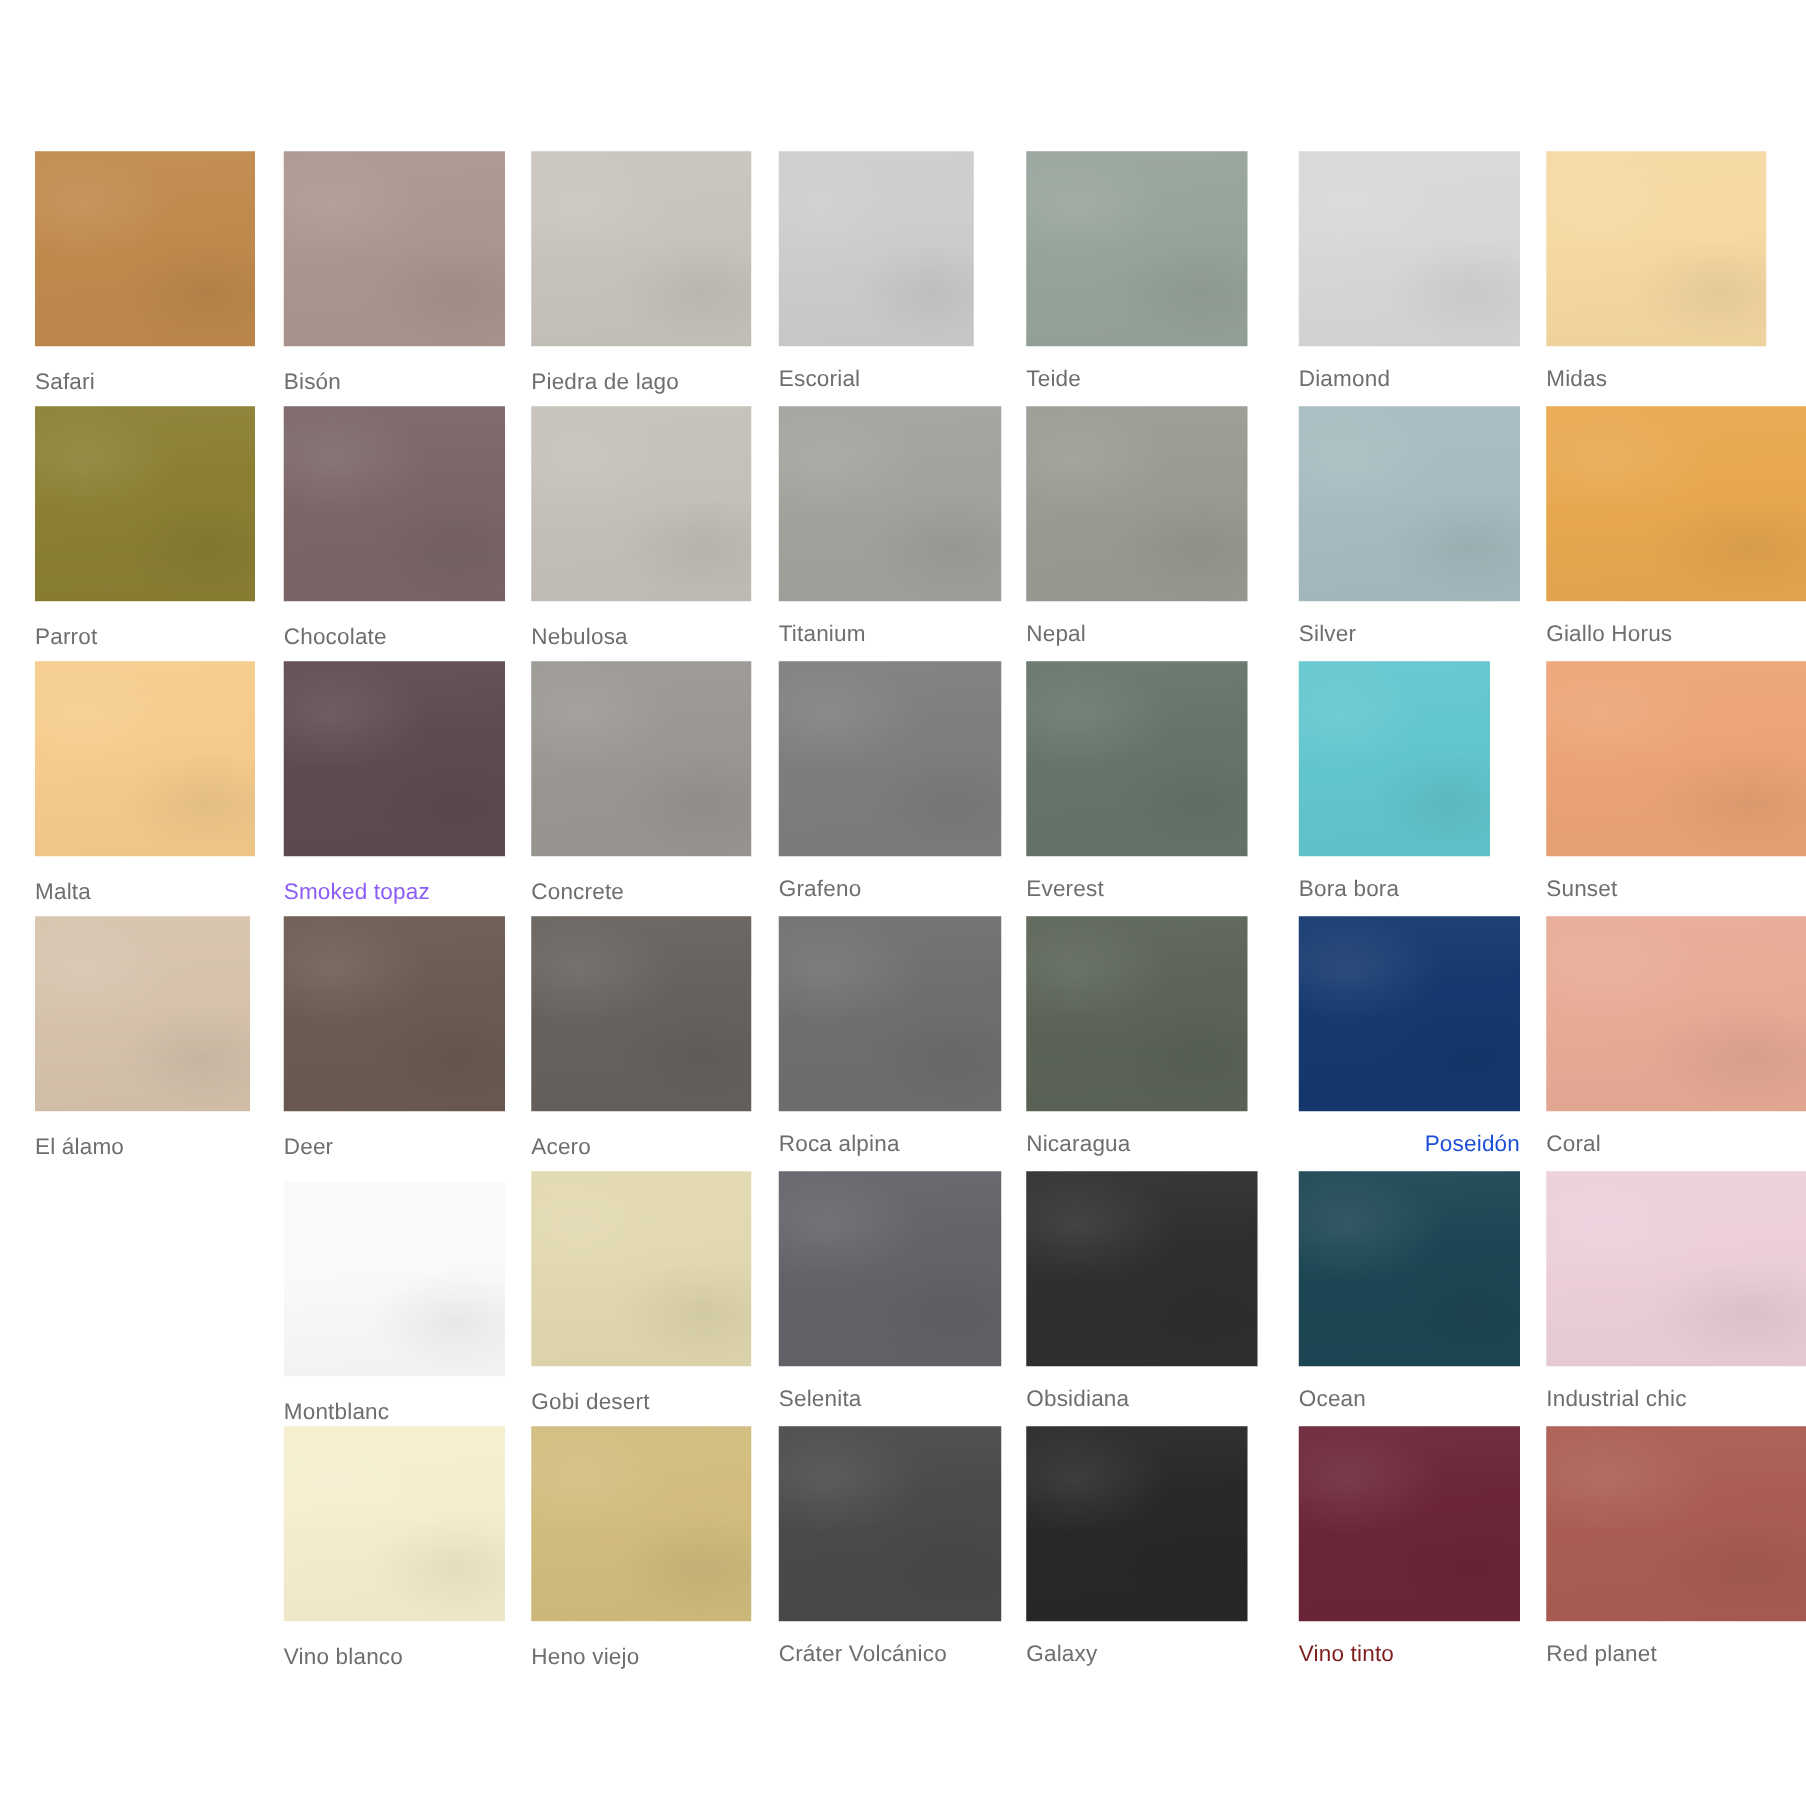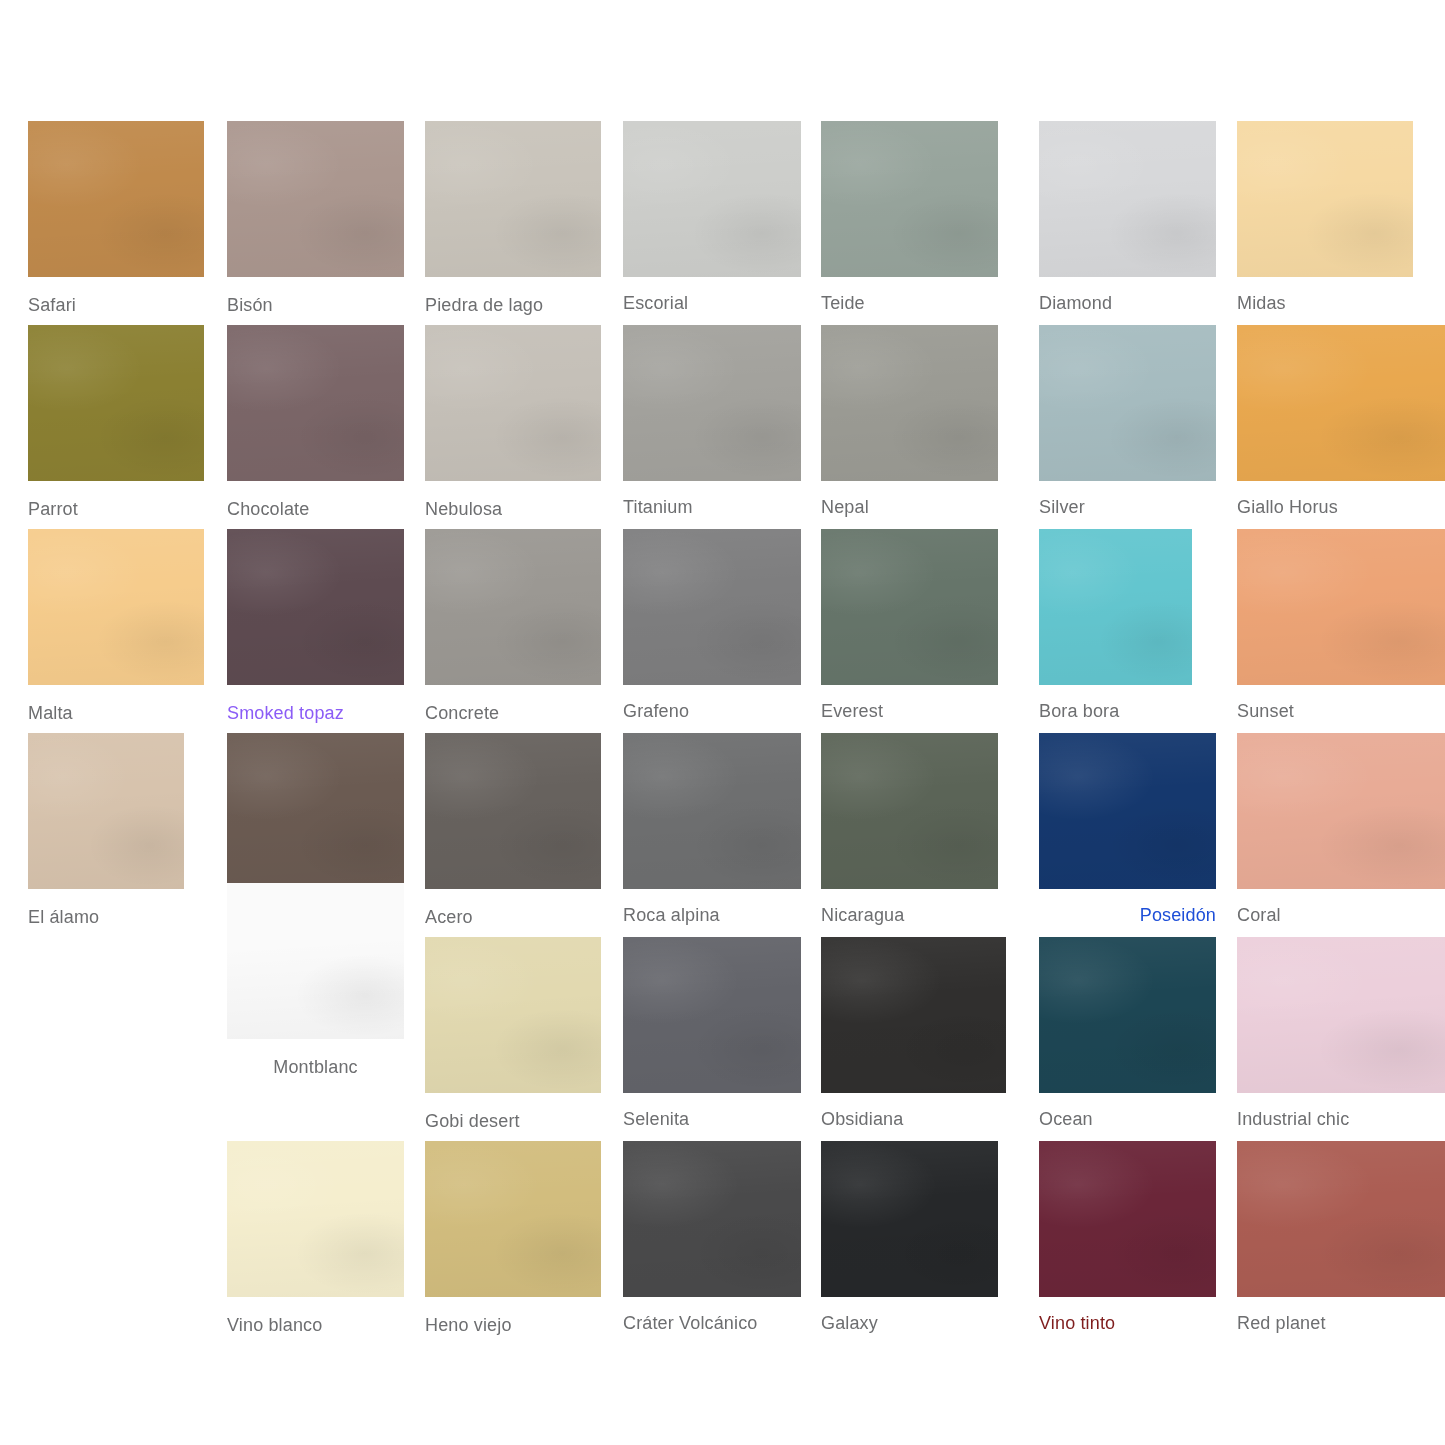--- a/index.html
+++ b/index.html
@@ -67,21 +67,21 @@
       <span class="swatch-label low" style="color: rgb(109, 110, 112);">Safari</span>
     </div>
     <div class="swatch-cell" style="left: 227px; top: 121px; width: 177px;">
       <div class="swatch-chip" title="Bisón" style="height: 156px; background-color: rgb(171, 151, 143);"></div>
       <span class="swatch-label low" style="color: rgb(109, 110, 112);">Bisón</span>
     </div>
     <div class="swatch-cell" style="left: 425px; top: 121px; width: 176px;">
       <div class="swatch-chip" title="Piedra de lago" style="height: 156px; background-color: rgb(201, 196, 187);"></div>
       <span class="swatch-label low" style="color: rgb(109, 110, 112);">Piedra de lago</span>
     </div>
-    <div class="swatch-cell" style="left: 623px; top: 121px; width: 178px;">
+    <div class="swatch-cell" style="left: 623px; top: 121px; width: 156px;">
       <div class="swatch-chip" title="Escorial" style="height: 156px; background-color: rgb(205, 206, 203);"></div>
       <span class="swatch-label" style="color: rgb(109, 110, 112);">Escorial</span>
     </div>
     <div class="swatch-cell" style="left: 821px; top: 121px; width: 177px;">
       <div class="swatch-chip" title="Teide" style="height: 156px; background-color: rgb(151, 164, 156);"></div>
       <span class="swatch-label" style="color: rgb(109, 110, 112);">Teide</span>
     </div>
     <div class="swatch-cell" style="left: 1039px; top: 121px; width: 177px;">
       <div class="swatch-chip" title="Diamond" style="height: 156px; background-color: rgb(215, 216, 218);"></div>
       <span class="swatch-label" style="color: rgb(109, 110, 112);">Diamond</span>
@@ -139,21 +139,21 @@
       <span class="swatch-label" style="color: rgb(109, 110, 112);">Everest</span>
     </div>
     <div class="swatch-cell" style="left: 1039px; top: 529px; width: 153px;">
       <div class="swatch-chip" title="Bora bora" style="height: 156px; background-color: rgb(99, 198, 207);"></div>
       <span class="swatch-label" style="color: rgb(109, 110, 112);">Bora bora</span>
     </div>
     <div class="swatch-cell" style="left: 1237px; top: 529px; width: 208px;">
       <div class="swatch-chip" title="Sunset" style="height: 156px; background-color: rgb(237, 164, 118);"></div>
       <span class="swatch-label" style="color: rgb(109, 110, 112);">Sunset</span>
     </div>
-    <div class="swatch-cell" style="left: 28px; top: 733px; width: 156px;">
+    <div class="swatch-cell" style="left: 28px; top: 733px; width: 172px;">
       <div class="swatch-chip" title="El álamo" style="height: 156px; background-color: rgb(215, 195, 173);"></div>
       <span class="swatch-label low" style="color: rgb(109, 110, 112);">El álamo</span>
     </div>
     <div class="swatch-cell" style="left: 227px; top: 733px; width: 177px;">
       <div class="swatch-chip" title="Deer" style="height: 156px; background-color: rgb(107, 91, 82);"></div>
       <span class="swatch-label low" style="color: rgb(109, 110, 112);">Deer</span>
     </div>
     <div class="swatch-cell" style="left: 425px; top: 733px; width: 176px;">
       <div class="swatch-chip" title="Acero" style="height: 156px; background-color: rgb(103, 98, 94);"></div>
       <span class="swatch-label low" style="color: rgb(109, 110, 112);">Acero</span>
@@ -167,21 +167,21 @@
       <span class="swatch-label" style="color: rgb(109, 110, 112);">Nicaragua</span>
     </div>
     <div class="swatch-cell" style="left: 1039px; top: 733px; width: 177px;">
       <div class="swatch-chip" title="Poseidón" style="height: 156px; background-color: rgb(21, 56, 110);"></div>
       <span class="swatch-label" style="color: #1d4ed8; text-align: right;">Poseidón</span>
     </div>
     <div class="swatch-cell" style="left: 1237px; top: 733px; width: 208px;">
       <div class="swatch-chip" title="Coral" style="height: 156px; background-color: rgb(232, 171, 150);"></div>
       <span class="swatch-label" style="color: rgb(109, 110, 112);">Coral</span>
     </div>
-    <div class="swatch-cell" style="left: 227px; top: 883px; width: 177px; text-align: center;">
+    <div class="swatch-cell" style="left: 227px; top: 945px; width: 177px;">
       <div class="swatch-chip" title="Montblanc" style="height: 156px; background-color: rgb(250, 250, 250);"></div>
       <span class="swatch-label low" style="color: rgb(109, 110, 112);">Montblanc</span>
     </div>
     <div class="swatch-cell" style="left: 425px; top: 937px; width: 176px;">
       <div class="swatch-chip" title="Gobi desert" style="height: 156px; background-color: rgb(226, 217, 176);"></div>
       <span class="swatch-label low" style="color: rgb(109, 110, 112);">Gobi desert</span>
     </div>
     <div class="swatch-cell" style="left: 623px; top: 937px; width: 178px;">
       <div class="swatch-chip" title="Selenita" style="height: 156px; background-color: rgb(99, 100, 106);"></div>
       <span class="swatch-label" style="color: rgb(109, 110, 112);">Selenita</span>

